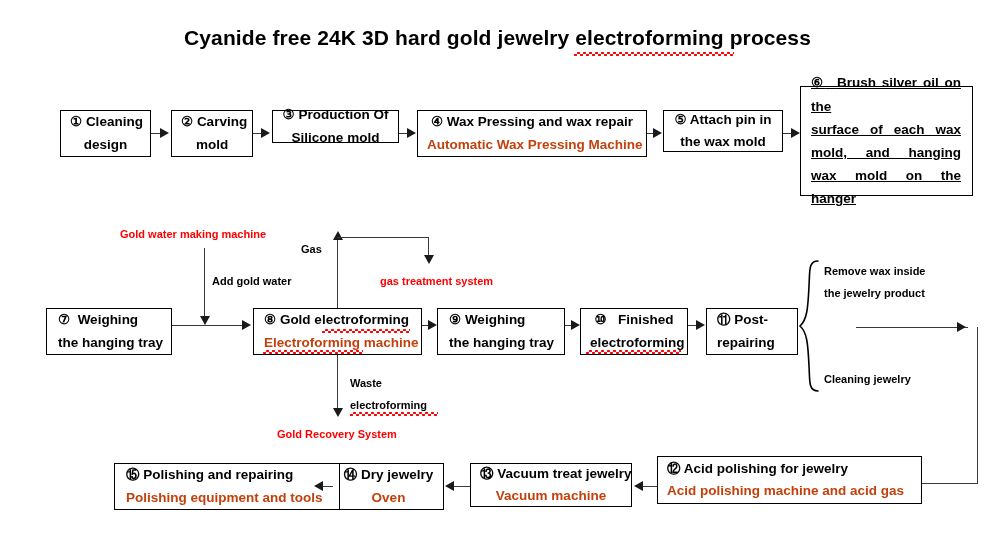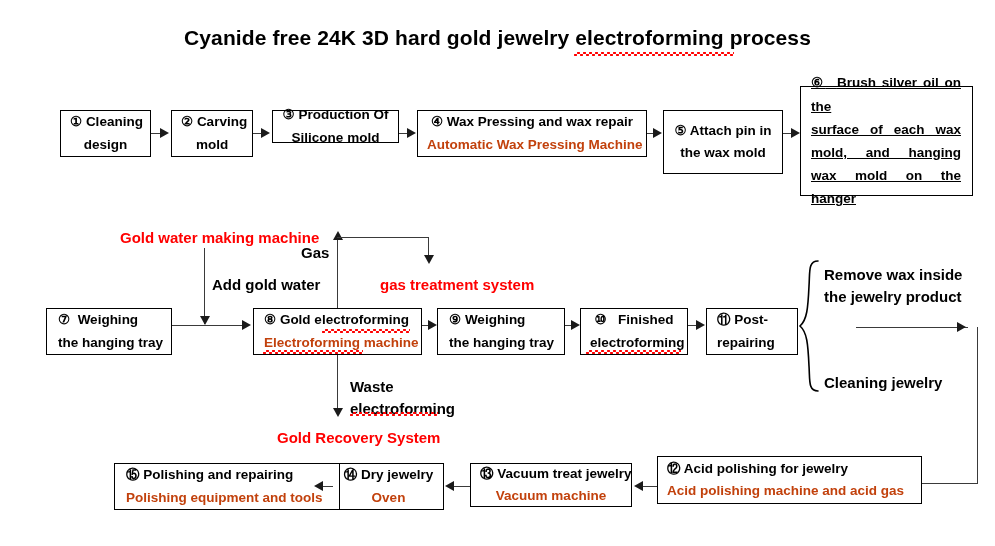--- a/index.html
+++ b/index.html
@@ -53,21 +53,21 @@
   .red{color:#c2410c;}
   .num{font-weight:bold;}
   .just .ln{
     white-space:normal;
     text-align:justify;
     text-align-last:justify;
   }
   .just .ln.last{text-align-last:left;}
   .lbl{
     position:absolute;
-    font-size:15px;
+    font-size:11px;
     font-weight:bold;
     color:#000000;
     white-space:nowrap;
     line-height:1.6;
   }
   .lbl.red{color:#ff0000;}
   
   .h{position:absolute;height:0;border-top:1.6px solid #3a3a3a;}
   .v{position:absolute;width:0;border-left:1.6px solid #3a3a3a;}
   .ah-r{position:absolute;width:0;height:0;
@@ -105,21 +105,21 @@
   <div class="box pad" style="left:272px; top:110px; width:127px; height:33px; text-align:center;">
     <span class="ln"><span class="num">③</span> <span>Production  Of</span></span>
     <span class="ln">Silicone   mold</span>
   </div>
 
   <div class="box pad" style="left:417px; top:110px; width:230px; height:47px; text-align:center;">
     <span class="ln"><span class="num">④</span> <span>Wax Pressing and wax repair</span></span>
     <span class="ln red">Automatic Wax Pressing Machine</span>
   </div>
 
-  <div class="box pad" style="left:663px; top:110px; width:120px; height:64px; text-align:center;">
+  <div class="box pad" style="left:663px; top:110px; width:120px; height:42px; text-align:center;">
     <span class="ln"><span class="num">⑤</span> <span>Attach pin  in</span></span>
     <span class="ln">the wax mold</span>
   </div>
 
   <div class="box just" style="left:800px; top:86px; width:173px; height:110px; padding:7px 11px 7px 10px; line-height:1.72;text-decoration:underline;">
     <span class="ln"><span class="num">⑥</span>&nbsp; <span>Brush silver oil on the</span></span>
     <span class="ln">surface  of  each  wax</span>
     <span class="ln">mold,   and   hanging</span>
     <span class="ln">wax   mold   on   the</span>
     <span class="ln last">hanger</span>

